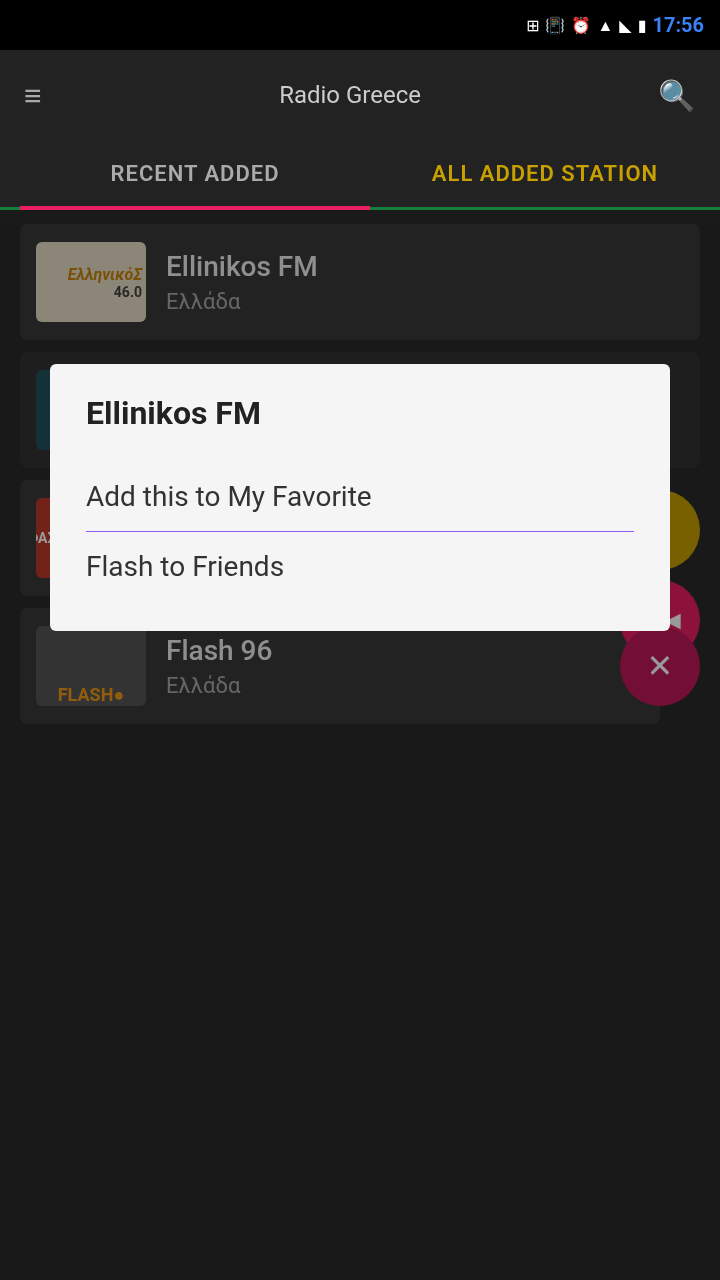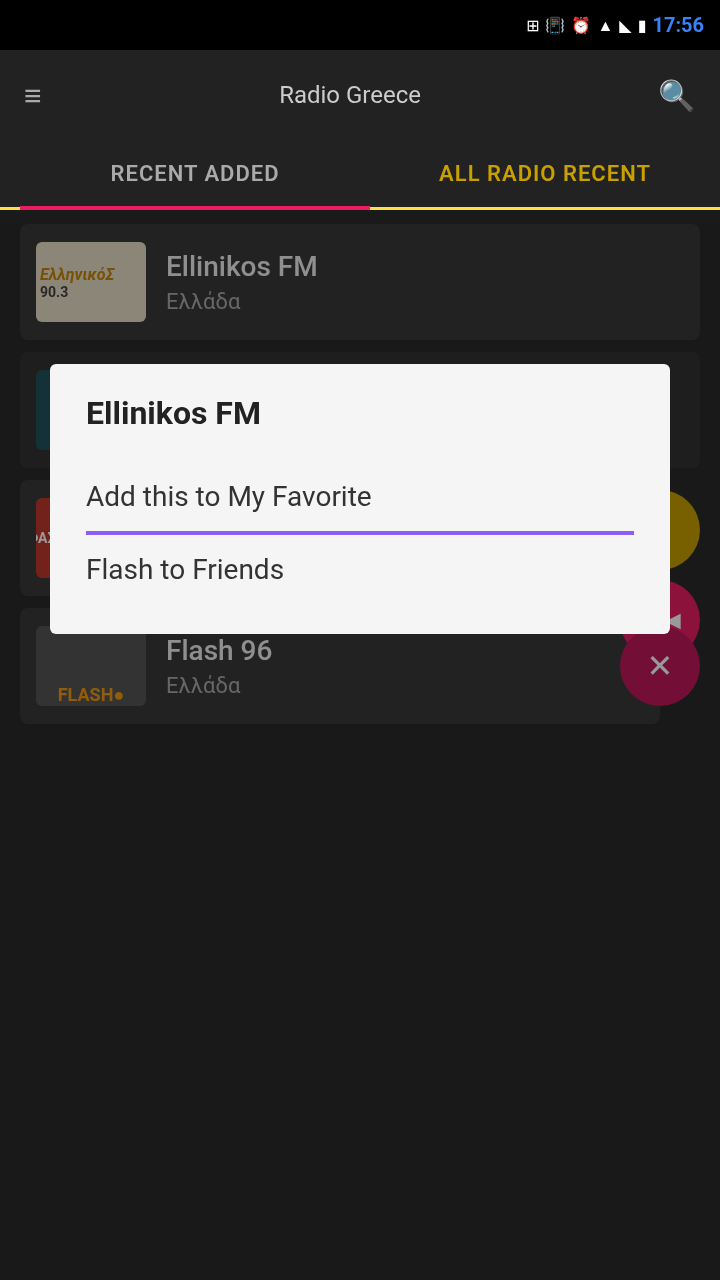--- a/index.html
+++ b/index.html
@@ -63,21 +63,21 @@
       font-size: 30px;
       cursor: pointer;
     }
 
     
     .tabs {
       width: 720px;
       height: 70px;
       background: #222;
       display: flex;
-      border-bottom: 3px solid #fde047;
+      border-bottom: 3px solid #15803d;
       padding-left: 20px;
     }
     .tab {
       flex: 1;
       display: flex;
       align-items: center;
       justify-content: center;
       font-size: 22px;
       font-weight: 600;
       letter-spacing: 1px;
@@ -142,21 +142,21 @@
     .radio-country {
       color: #aaa;
       font-size: 22px;
     }
 
     
     .ellinikos-logo {
       background: #e8e0c8;
       display: flex;
       flex-direction: column;
-      align-items: flex-start;
+      align-items: flex-end;
       justify-content: center;
       padding: 4px;
     }
     .ellinikos-text {
       font-size: 16px;
       font-weight: bold;
       color: #c8860a;
       font-style: italic;
     }
     .ellinikos-freq {
@@ -215,21 +215,21 @@
       color: #222;
       margin-bottom: 30px;
     }
     .context-item {
       font-size: 28px;
       color: #333;
       padding: 18px 0;
       cursor: pointer;
     }
     .context-item:not(:last-child) {
-      border-bottom: 4px solid #8b5cf6;
+      border-bottom: 1px solid #8b5cf6;
     }
 
     
     .fab-favorite {
       position: absolute;
       right: 20px;
       width: 80px;
       height: 80px;
       border-radius: 50%;
       background: #c8a000;
@@ -312,30 +312,30 @@
   <span class="menu-icon">≡</span>
   <span class="app-title">Radio Greece</span>
   <span class="search-icon">🔍</span>
 </div>
 
 <div class="tabs">
   <div class="tab tab-recent">
     <span>RECENT ADDED</span>
   </div>
   <div class="tab tab-all">
-    <span>ALL RADIO RECENT</span>
+    <span>ALL ADDED STATION</span>
   </div>
 </div>
 
 <div class="content" style="height: 1070px;">
 
   <div class="radio-item" style="margin-top:14px;">
     <div class="radio-logo ellinikos-logo">
       <span class="ellinikos-text">ΕλληνικόΣ</span>
-      <span class="ellinikos-freq">90.3</span>
+      <span class="ellinikos-freq">46.0</span>
     </div>
     <div class="radio-info">
       <div class="radio-name">Ellinikos FM</div>
       <div class="radio-country">Ελλάδα</div>
     </div>
   </div>
 
   <div class="radio-item radio-item-dimmed" style="margin-top:4px;">
     <div class="radio-logo" style="background:#1a7a8a;">
       <span style="color:white; font-size:36px; font-weight:bold;">L</span>

